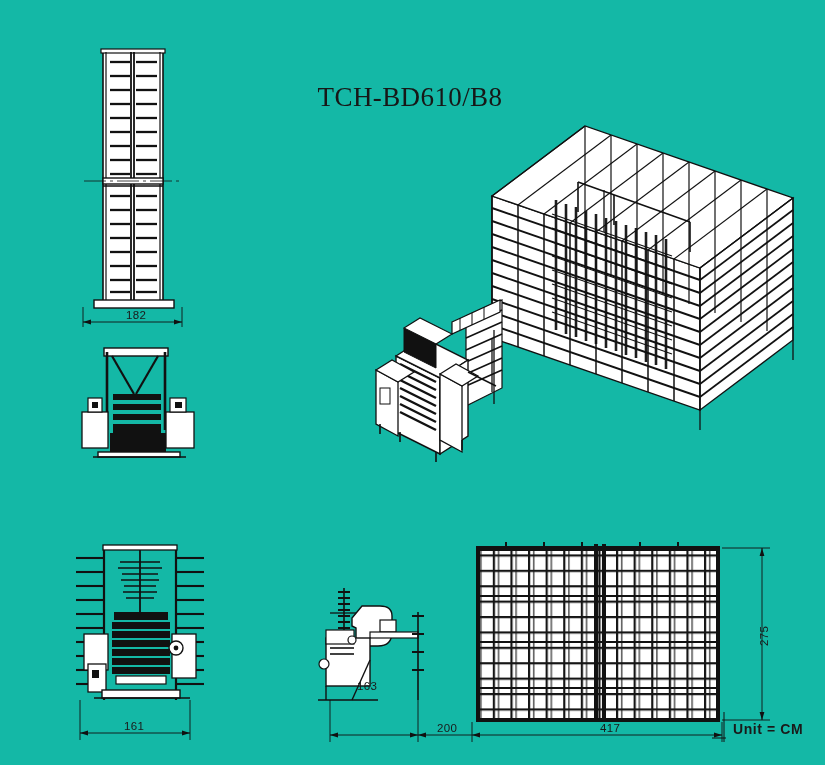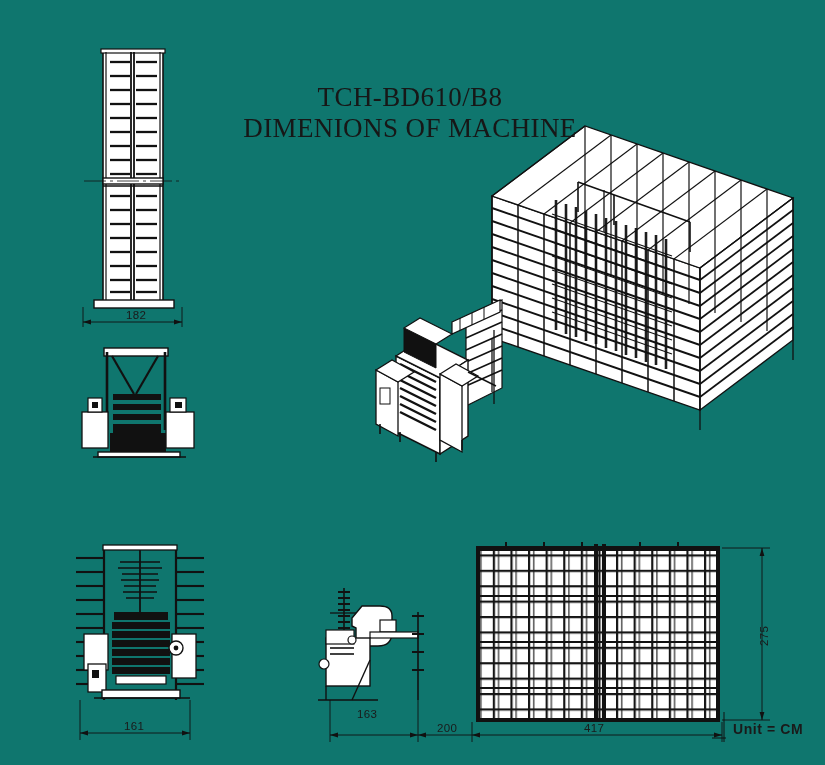--- a/index.html
+++ b/index.html
@@ -5,21 +5,21 @@
 <style>
   html, body {
     margin: 0;
     padding: 0;
     background: #ffffff;
   }
   #sheet {
     position: relative;
     width: 825px;
     height: 765px;
-    background: #0f766e;
+    background: #14b8a6;
     overflow: hidden;
     font-family: "Liberation Sans", sans-serif;
   }
   #sheet svg {
     position: absolute;
     top: 0;
     left: 0;
   }
   .title-block {
     position: absolute;
@@ -513,30 +513,29 @@
       <polygon points="418,735 410,732.6 410,737.4" fill="#111111" stroke="none"></polygon>
       <polygon points="418,735 426,732.6 426,737.4" fill="#111111" stroke="none"></polygon>
     </g>
 
     <line x1="724" y1="712" x2="724" y2="742" stroke="#111111" stroke-width="1"></line>
     <line x1="712" y1="738" x2="726" y2="738" stroke="#111111" stroke-width="1"></line>
   </svg>
 
   <div class="title-block">
     <div class="title-line-1">TCH-BD610/B8</div>
-    <div class="title-line-2">DIMENIONS OF MACHINE</div>
   </div>
 
   <div class="dim-label" style="left:126px; top:309px;text-align:right;">182</div>
 
   <div class="dim-label" style="left:124px; top:720px;text-align:center;">161</div>
 
-  <div class="dim-label" style="left:357px; top:680px;margin-top:28px;">163</div>
+  <div class="dim-label" style="left:357px; top:680px;">163</div>
 
   <div class="dim-label" style="left:437px; top:722px;">200</div>
 
-  <div class="dim-label" style="left:584px; top:722px;">417</div>
+  <div class="dim-label" style="left:600px; top:722px;">417</div>
 
   <div class="dim-label rot" style="left:758px; top:646px;">275</div>
 
   <div class="unit-note" style="left:733px; top:721px;">Unit = CM</div>
 
 </div>
 
 </body></html>

